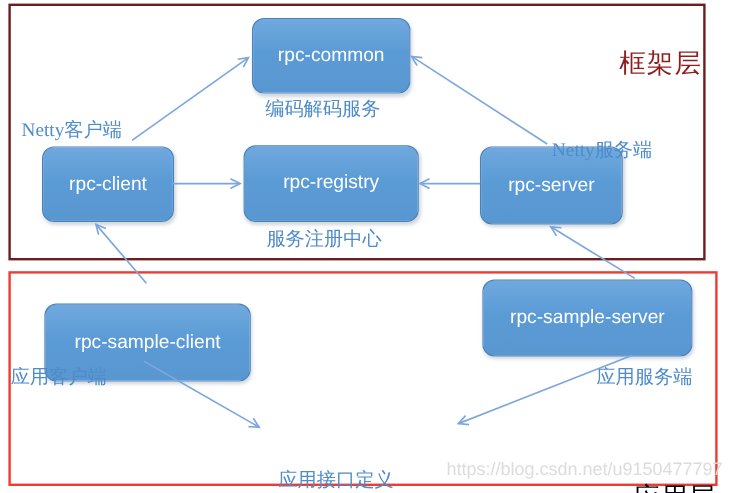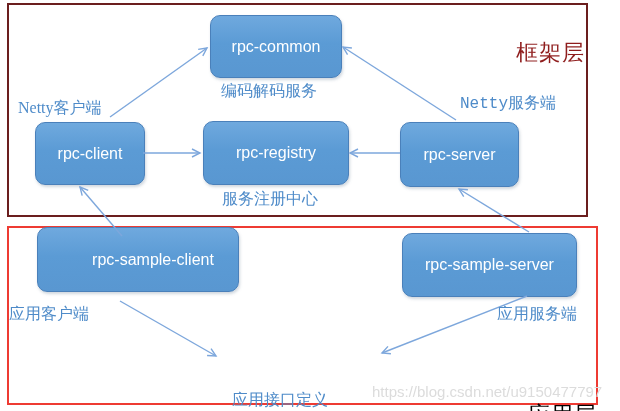--- a/index.html
+++ b/index.html
@@ -17,27 +17,27 @@
     position:absolute;display:flex;align-items:center;justify-content:center;
     background:linear-gradient(180deg,#6fa9de 0%,#5b9bd5 45%,#5997d1 100%);
     border:1px solid #4a80ba;border-radius:10px;
     box-shadow:1px 2px 3px rgba(120,140,160,0.35);
     color:#ffffff;font-size:16px;z-index:3;
   }
   .n-common{left:210px;top:15px;width:130px;height:61px;}
   .n-client{left:35px;top:122px;width:108px;height:61px;}
   .n-registry{left:203px;top:121px;width:144px;height:62px;}
   .n-server{left:400px;top:122px;width:117px;height:63px;}
-  .n-sample-client{left:37px;top:227px;width:170px;height:63px;padding-left:30px;}
+  .n-sample-client{left:37px;top:253px;width:170px;height:63px;}
   .n-sample-server{left:402px;top:233px;width:173px;height:62px;}
   .n-sample-api{left:220px;top:325px;width:158px;height:62px;}
   .caption{position:absolute;color:#4e8bc9;font-size:16px;white-space:nowrap;z-index:4;}
   .c-common{left:221px;top:81px;}
   .c-client{left:18px;top:98px;font-family:"Liberation Serif",serif;}
-  .c-server{left:460px;top:93px;font-family:Liberation Mono, monospace;}
+  .c-server{left:460px;top:115px;font-family:Liberation Serif, serif;}
   .c-registry{left:222px;top:189px;}
   .c-sample-client{left:9px;top:304px;}
   .c-sample-server{left:497px;top:304px;font-family:Liberation Serif, serif;}
   .c-sample-api{left:232px;top:390px;}
   .watermark{
     position:absolute;left:372px;top:383px;color:#dcdcdc;font-size:15px;
     white-space:nowrap;z-index:5;
   }
   svg.edges{position:absolute;left:0;top:0;z-index:4;pointer-events:none;}
   .edge{stroke:#7da7dc;stroke-width:1.4;fill:none;}

